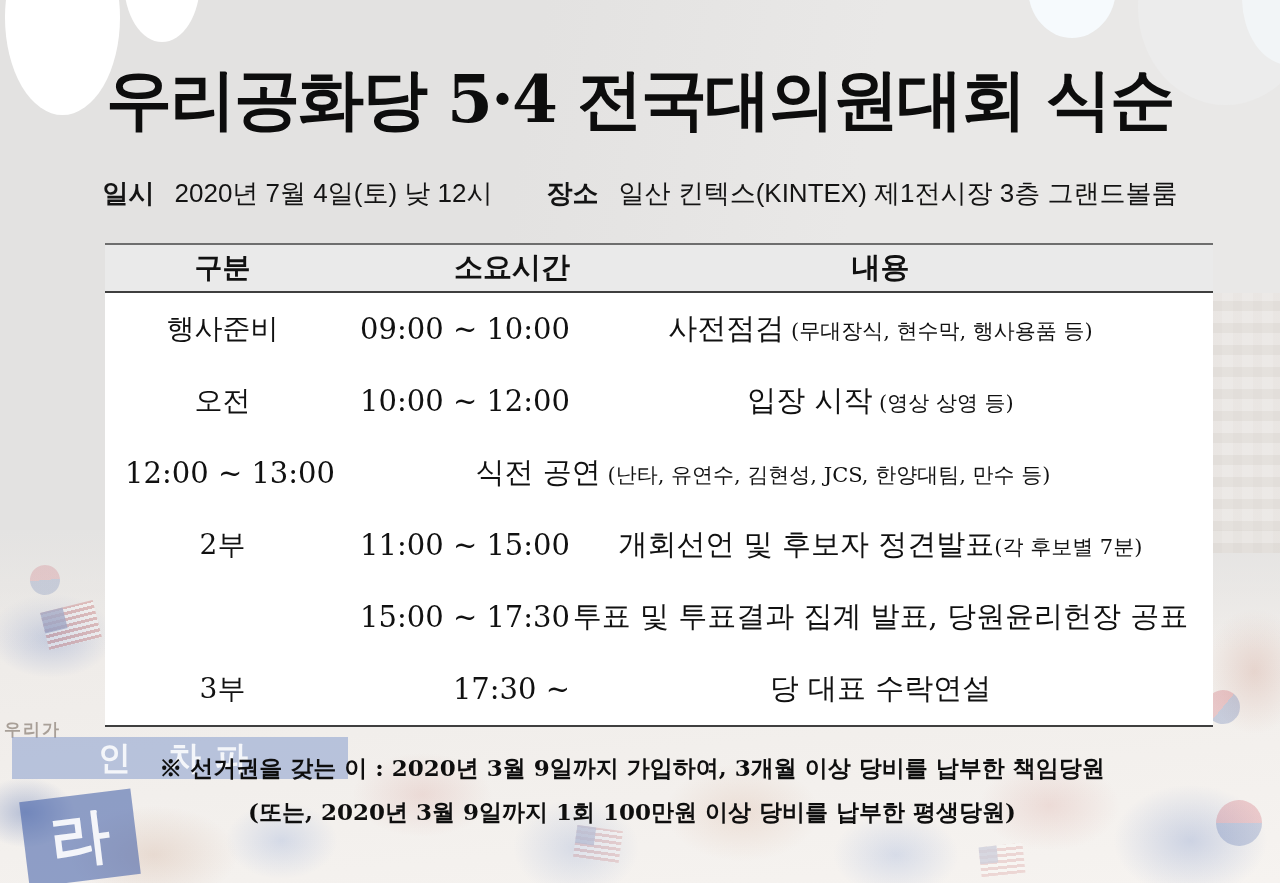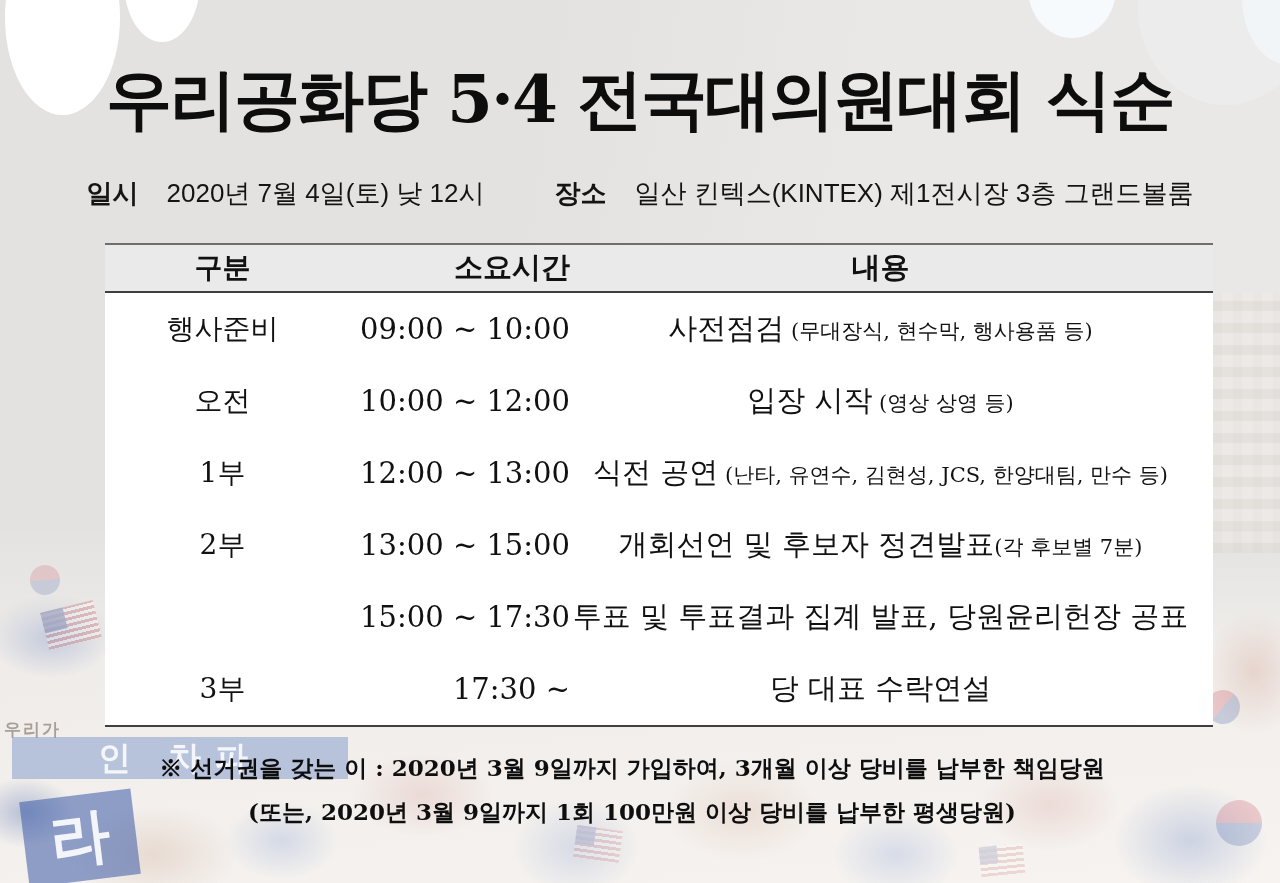--- a/index.html
+++ b/index.html
@@ -65,21 +65,21 @@
     background:rgba(58,90,165,.55); transform:rotate(-7deg);
     display:flex; align-items:center; justify-content:center; }
   .la-banner span { font-family:"Liberation Sans", sans-serif; font-weight:bold;
     font-size:60px; color:rgba(255,255,255,.9); }
 
   
   .title { position:absolute; top:55px; left:0; width:1280px; z-index:3; text-align:center;
     font-size:66px; font-weight:700; letter-spacing:-2px; color:#0d0d0d; }
 
   .meta { position:absolute; top:176px; left:0; width:1280px; z-index:3;
-    display:flex; justify-content:center; align-items:baseline; gap:28px;
+    display:flex; justify-content:center; align-items:baseline; gap:20px;
     font-family:"Liberation Sans", sans-serif; font-size:26px; color:#141414; }
   .meta .lbl { font-weight:bold; }
   .meta .gap { width:14px; }
 
   .table-panel { position:absolute; left:105px; top:243px; width:1108px; z-index:2; }
   .t-header { height:50px; background:#eaeaea; border-top:2px solid #6e6e6e; border-bottom:2px solid #3f3f3f;
     display:flex; align-items:center; font-weight:700; font-size:28px; }
   .t-body { background:#fff; border-bottom:2px solid #3f3f3f; }
   .t-row { height:72px; display:flex; align-items:center; }
   .col-cat  { width:235px; text-align:center; font-size:28px; }
@@ -145,28 +145,27 @@
         <div class="col-content"><span>사전점검</span><span class="detail"> (무대장식, 현수막, 행사용품 등)</span></div>
       </div>
 
       <div class="t-row">
         <div class="col-cat">오전</div>
         <div class="col-time">10:00 ~ 12:00</div>
         <div class="col-content"><span>입장 시작</span><span class="detail"> (영상 상영 등)</span></div>
       </div>
 
       <div class="t-row">
-        <div class="col-cat">1부</div>
         <div class="col-time">12:00 ~ 13:00</div>
         <div class="col-content"><span>식전 공연</span><span class="detail"> (난타, 유연수, 김현성, JCS, 한양대팀, 만수 등)</span></div>
       </div>
 
       <div class="t-row">
         <div class="col-cat">2부</div>
-        <div class="col-time">13:00 ~ 15:00</div>
+        <div class="col-time">11:00 ~ 15:00</div>
         <div class="col-content"><span>개회선언 및 후보자 정견발표</span><span class="detail">(각 후보별 7분)</span></div>
       </div>
 
       <div class="t-row">
         <div class="col-cat"></div>
         <div class="col-time">15:00 ~ 17:30</div>
         <div class="col-content"><span>투표 및 투표결과 집계 발표, 당원윤리헌장 공표</span><span class="detail"></span></div>
       </div>
 
       <div class="t-row">

